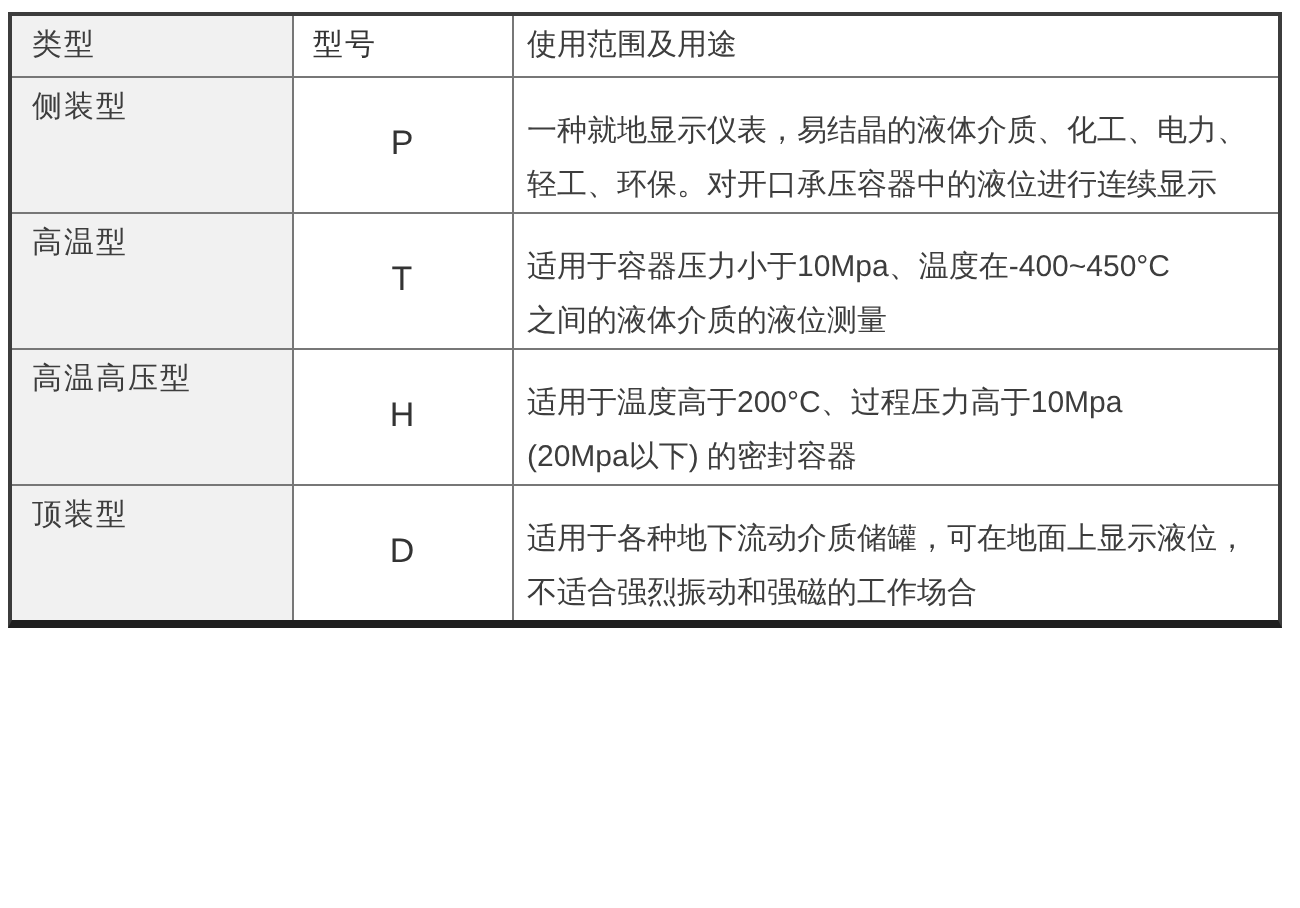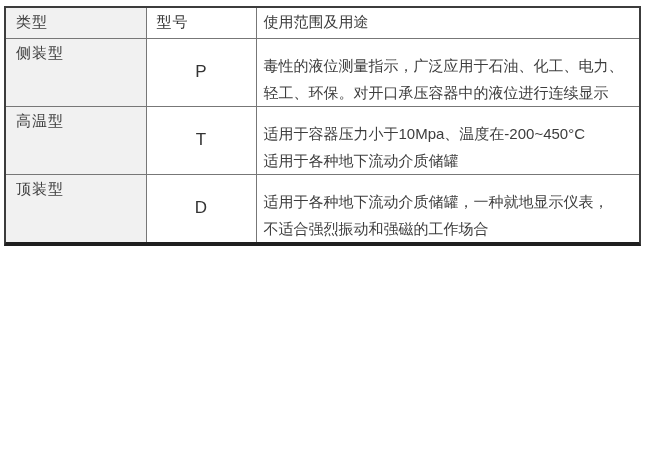--- a/index.html
+++ b/index.html
@@ -91,35 +91,43 @@
     <tbody>
         <tr class="rh-head">
       <th class="cell-type">类型</th>
       <th class="cell-model">型号</th>
       <th class="cell-usage">使用范围及用途</th>
     </tr>
     <tr class="rh-p">
       <td class="cell-type">侧装型</td>
       <td class="cell-model">P</td>
       <td class="cell-usage">
-        <div>毒性的液位测量指示，广泛应用于石油、化工、电力、</div>
+        <div>一种就地显示仪表，易结晶的液体介质、化工、电力、</div>
         <div>轻工、环保。对开口承压容器中的液位进行连续显示</div>
       </td>
     </tr>
     <tr class="rh-t">
       <td class="cell-type">高温型</td>
       <td class="cell-model">T</td>
       <td class="cell-usage">
-        <div>适用于容器压力小于10Mpa、温度在-200~450°C</div>
-        <div>适用于各种地下流动介质储罐</div>
+        <div>适用于容器压力小于10Mpa、温度在-400~450°C</div>
+        <div>之间的液体介质的液位测量</div>
+      </td>
+    </tr>
+    <tr class="rh-h">
+      <td class="cell-type">高温高压型</td>
+      <td class="cell-model">H</td>
+      <td class="cell-usage">
+        <div>适用于温度高于200°C、过程压力高于10Mpa</div>
+        <div>(20Mpa以下) 的密封容器</div>
       </td>
     </tr>
     <tr class="rh-d">
       <td class="cell-type">顶装型</td>
       <td class="cell-model">D</td>
       <td class="cell-usage">
-        <div>适用于各种地下流动介质储罐，一种就地显示仪表，</div>
+        <div>适用于各种地下流动介质储罐，可在地面上显示液位，</div>
         <div>不适合强烈振动和强磁的工作场合</div>
       </td>
     </tr>
   </tbody>
     </table>
 </div>
 
 </body></html>

